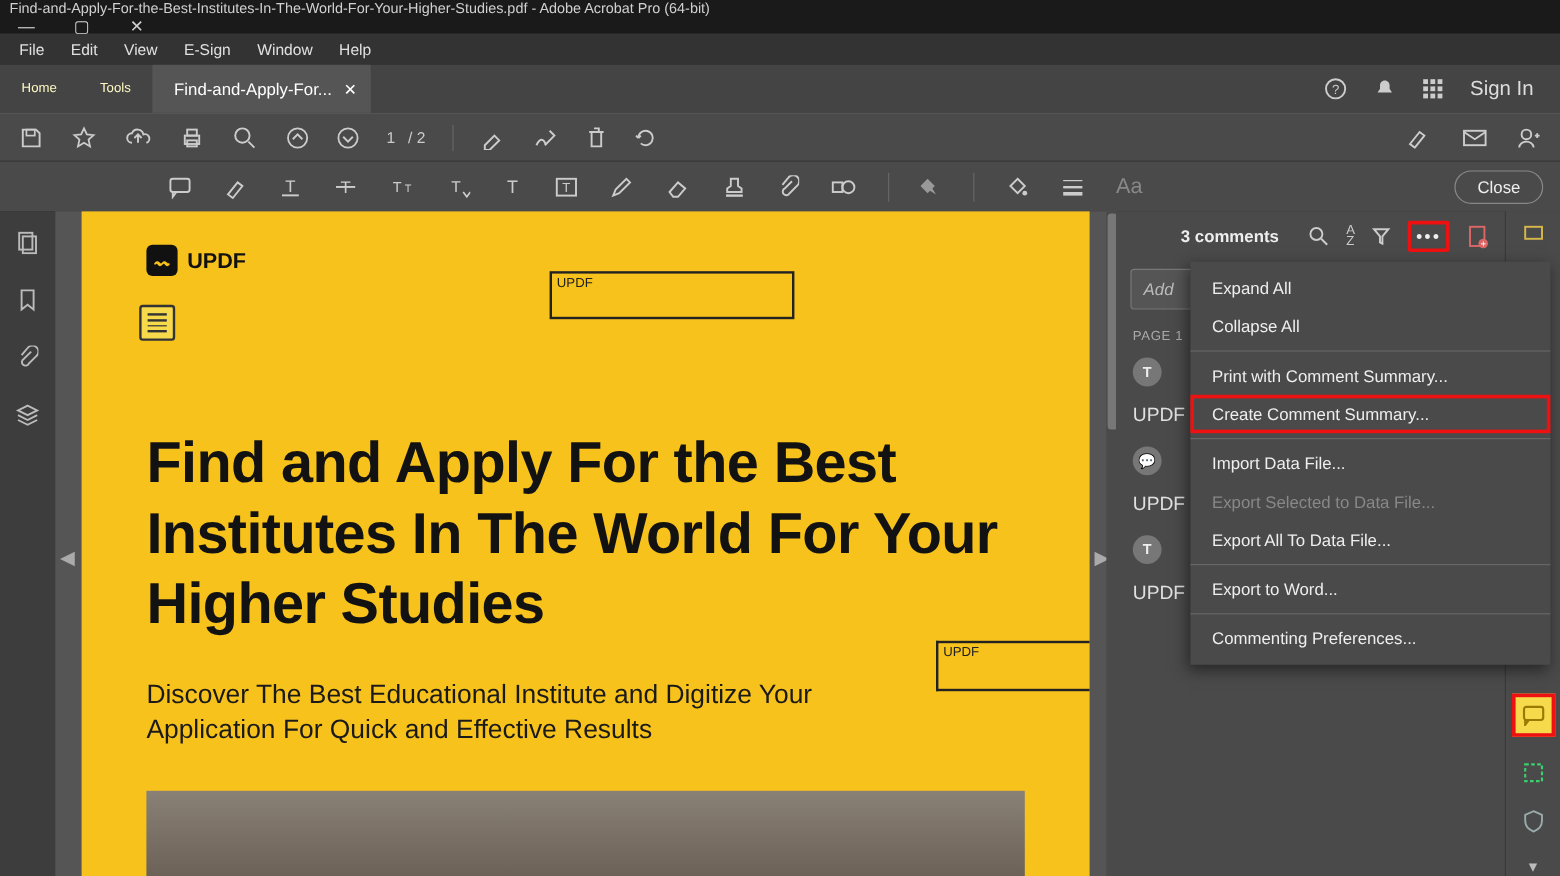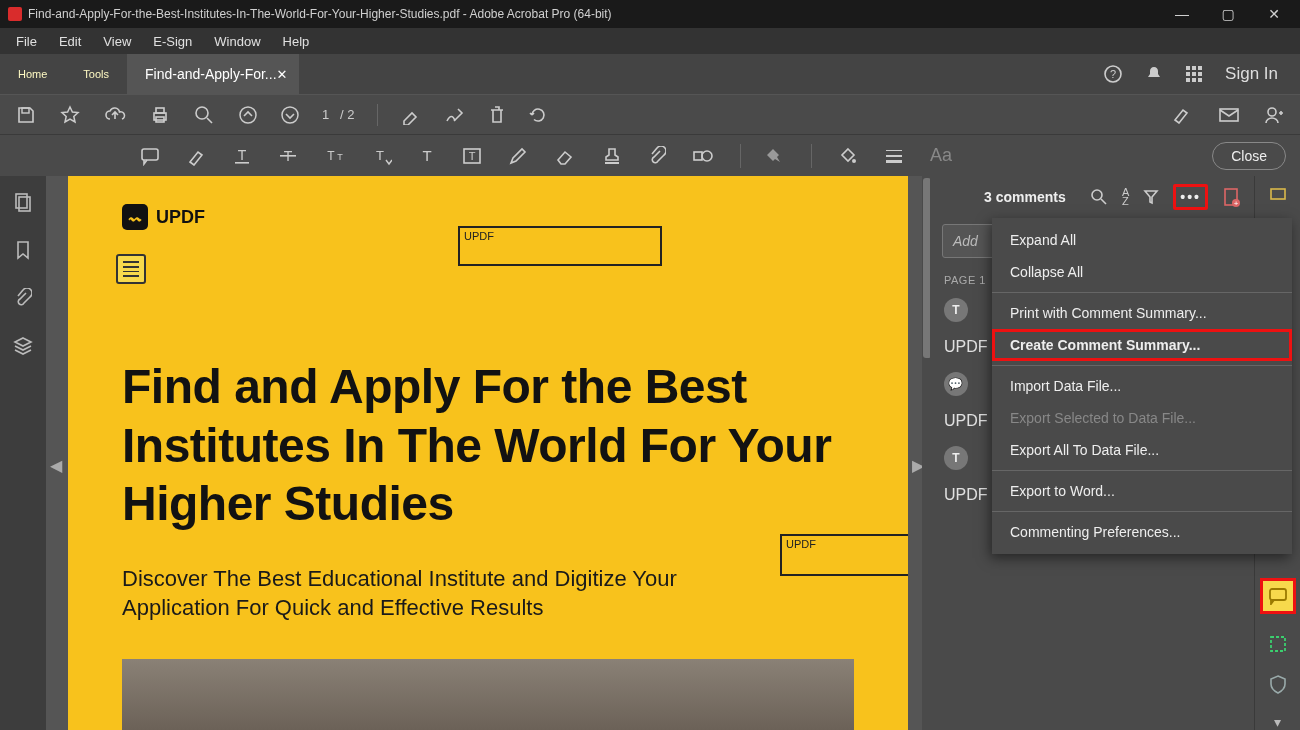--- a/index.html
+++ b/index.html
@@ -1,32 +1,32 @@
 <!DOCTYPE html>
 <html><head>
 <meta charset="utf-8">
 <style>
 * { margin: 0; padding: 0; box-sizing: border-box; font-family: "Segoe UI", Arial, sans-serif; }
 body { width: 1300px; height: 730px; background: #2b2b2b; color: #e0e0e0; overflow: hidden; position: relative; }
 
 
-.titlebar { height: 28px; background: #1a1a1a; display: flex; align-items: center; padding: 0 8px; font-size: 12px; color: #d0d0d0; }
+.titlebar { height: 28px; background: #1a1a1a; display: flex; align-items: flex-start; padding: 0 8px; font-size: 12px; color: #d0d0d0; flex-direction: column; }
 .titlebar .appicon { width: 14px; height: 14px; background: #d92c2c; border-radius: 2px; margin-right: 6px; }
 .titlebar .title { flex: 1; }
 .winbtns { display: flex; gap: 18px; align-items: center; padding-right: 4px; }
 .winbtns span { width: 28px; text-align: center; font-size: 14px; cursor: default; }
 
 
 .menubar { height: 26px; background: #333333; display: flex; align-items: center; padding: 0 6px; gap: 2px; font-size: 13px; color: #e0e0e0; }
 .menubar span { padding: 2px 10px; }
 
 
 .tabrow { height: 40px; background: #444444; display: flex; align-items: stretch; }
 .tabrow .navtab { padding: 0 18px; display: flex; align-items: center; font-size: 11px; color: #fef9c3; text-align: right; }
-.tabrow .doctab { background: #555555; padding: 0 12px 0 18px; display: flex; align-items: center; font-size: 14px; color: #fff; }
+.tabrow .doctab { background: #555555; padding: 0 12px 0 18px; display: flex; align-items: center; font-size: 14px; color: #fff; gap: 10px; }
 .tabrow .doctab .x { font-size: 13px; }
 .tabrow .spacer { flex: 1; }
 .tabrow .right { display: flex; align-items: center; gap: 22px; padding-right: 22px; color: #ddd; }
 .tabrow .right .signin { font-size: 17px; font-weight: 500; }
 .icn { display: inline-flex; align-items: center; justify-content: center; }
 
 
 .maintb { height: 40px; background: #4a4a4a; display: flex; align-items: center; padding: 0 16px; gap: 24px; color: #ccc; border-top: 1px solid #555; }
 .maintb .grp { display: flex; align-items: center; gap: 24px; }
 .maintb .center { flex: 1; display: flex; justify-content: flex-start; gap: 22px; align-items: center; }
@@ -81,21 +81,21 @@
 .rightrail { width: 46px; background: #4a4a4a; border-left: 1px solid #3a3a3a; display: flex; flex-direction: column; align-items: center; padding-top: 330px; gap: 20px; color: #bbb; }
 .rightrail .hl1 { width: 36px; height: 36px; border: 3px solid #e11; background: #f7d94c; display: flex; align-items: center; justify-content: center; color: #7a5a00; }
 .rightrail .ic { font-size: 18px; }
 .rightrail .create { color: #3bcf6e; }
 
 
 .ctxmenu { position: absolute; top: 218px; right: 8px; width: 300px; background: #4a4a4a; box-shadow: -2px 4px 12px rgba(0,0,0,0.5); padding: 6px 0; z-index: 50; }
 .ctxmenu .mi { padding: 8px 18px; font-size: 14px; color: #eee; white-space: nowrap; }
 .ctxmenu .mi.disabled { color: #888; }
 .ctxmenu .sep { height: 1px; background: #666; margin: 4px 0; }
-.ctxmenu .mi.hl { outline: 3px solid #e11; outline-offset: -3px; font-weight: bold; }
+.ctxmenu .mi.hl { outline: 3px solid #e11; outline-offset: -3px; }
 
 svg { display: block; }
 </style>
 </head>
 <body>
 
 <div class="titlebar">
   <div class="appicon"></div>
   <div class="title">Find-and-Apply-For-the-Best-Institutes-In-The-World-For-Your-Higher-Studies.pdf - Adobe Acrobat Pro (64-bit)</div>
   <div class="winbtns">

